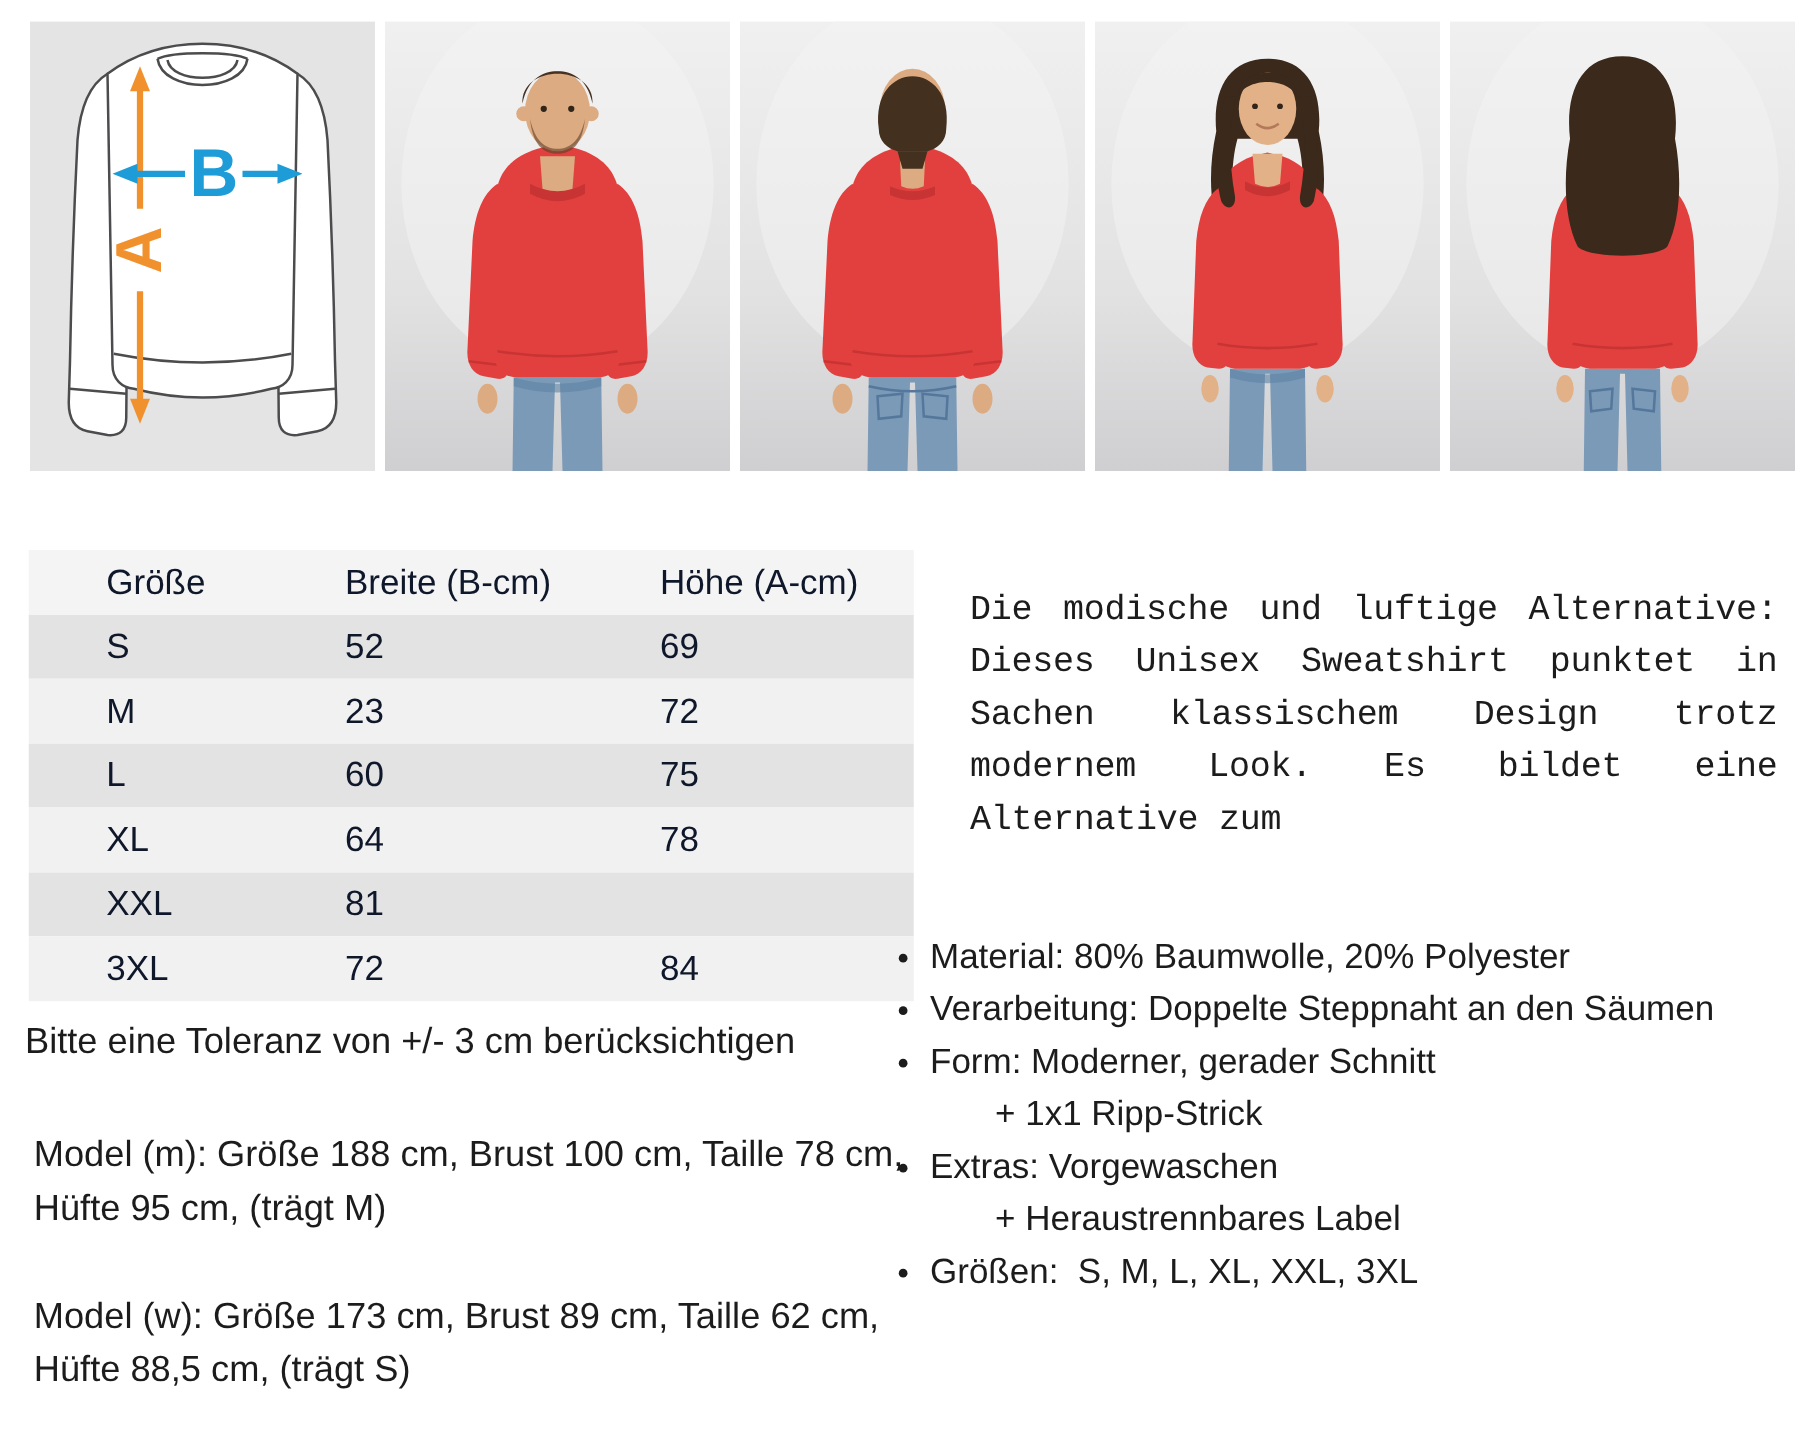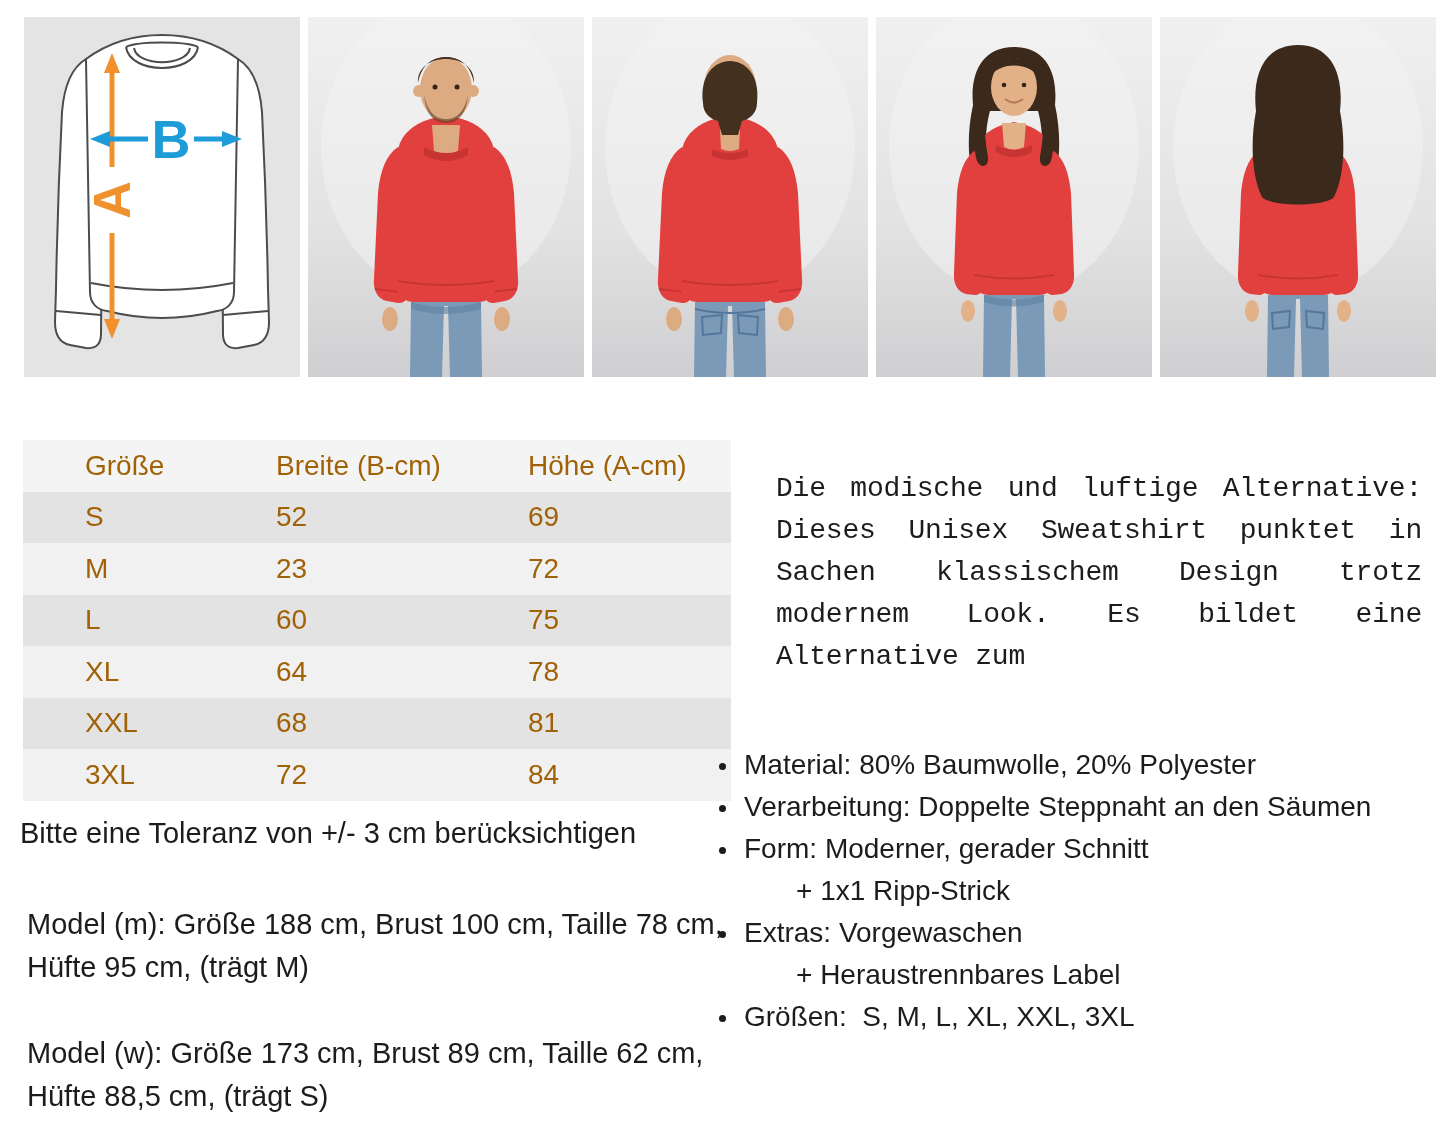--- a/index.html
+++ b/index.html
@@ -18,21 +18,21 @@
   .jean{fill:#7b9ab8}.jeand{fill:#5d82a4}
   .ln{stroke:#c83434;stroke-width:2;fill:none}
   .jln{stroke:#54779b;stroke-width:2;fill:none}
   .dshape{fill:#ffffff;stroke:#4c4c4e;stroke-width:2;stroke-linejoin:round}
   .dln{stroke:#4c4c4e;stroke-width:2;fill:none}
   .arrA{fill:#f0912d}.arrB{fill:#1d9cd8}
   .arrAl{stroke:#f0912d;stroke-width:5}.arrBl{stroke:#1d9cd8;stroke-width:5}
   .lblA{fill:#f0912d;font-weight:bold;font-size:52px;font-family:"Liberation Sans",sans-serif}
   .lblB{fill:#1d9cd8;font-weight:bold;font-size:54px;font-family:"Liberation Sans",sans-serif}
   
-  .size-table{position:absolute;left:23px;top:440px;width:708px;font-size:28px;color:#a16207;}
+  .size-table{position:absolute;left:23px;top:440px;width:708px;font-size:28px;color:#0f172a;}
   .trow{display:grid;grid-template-columns:191px 252px 1fr;align-items:center;
         height:51.5px;padding-left:62px;box-sizing:border-box;}
   .trow.head{background:#f4f4f4;}
   .rows .trow:nth-of-type(odd){background:#e3e3e3;}
   .rows .trow:nth-of-type(even){background:#f1f1f1;}
   
   .note{position:absolute;left:20px;top:812px;font-size:29px;line-height:42px;}
   .models{position:absolute;left:27px;top:903px;width:705px;font-size:29px;line-height:43px;}
   .model-block{margin:0 0 43px 0;}
   .model-block strong{font-weight:normal;}
@@ -234,21 +234,20 @@
       </div>
 
       <div class="trow">
         <div>XL</div>
         <div>64</div>
         <div>78</div>
       </div>
 
       <div class="trow">
         <div>XXL</div>
-        <div>68</div>
         <div>81</div>
       </div>
 
       <div class="trow">
         <div>3XL</div>
         <div>72</div>
         <div>84</div>
       </div>
     </div>
 </div>

